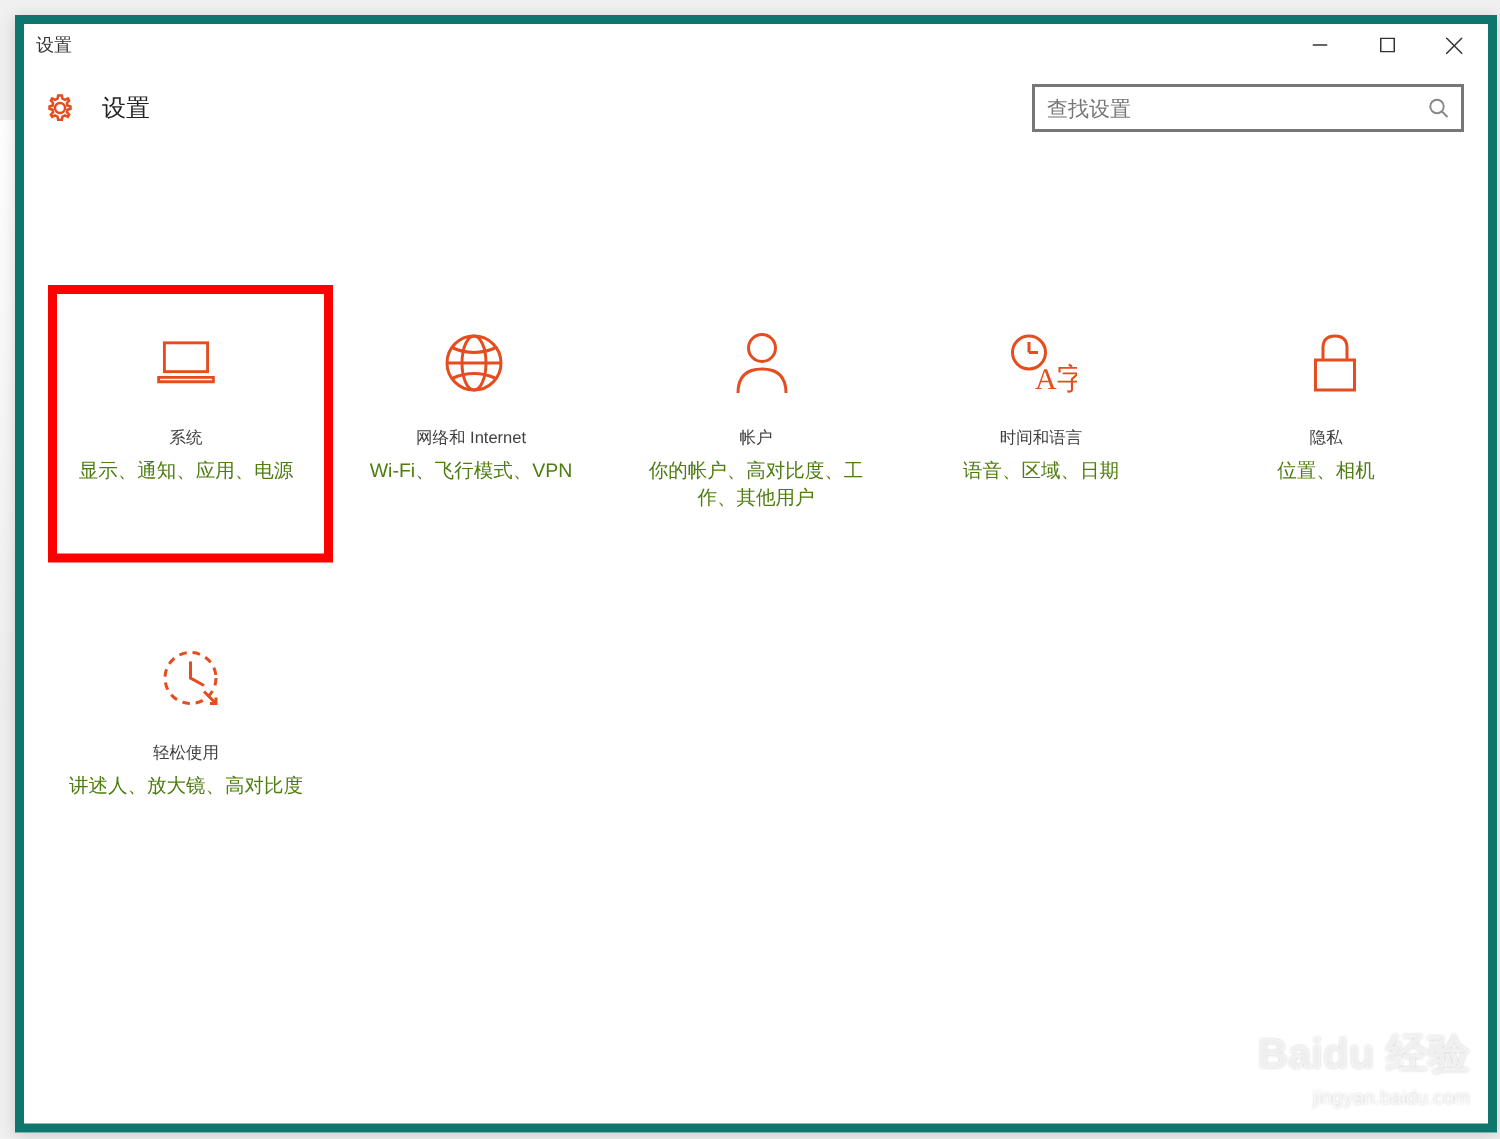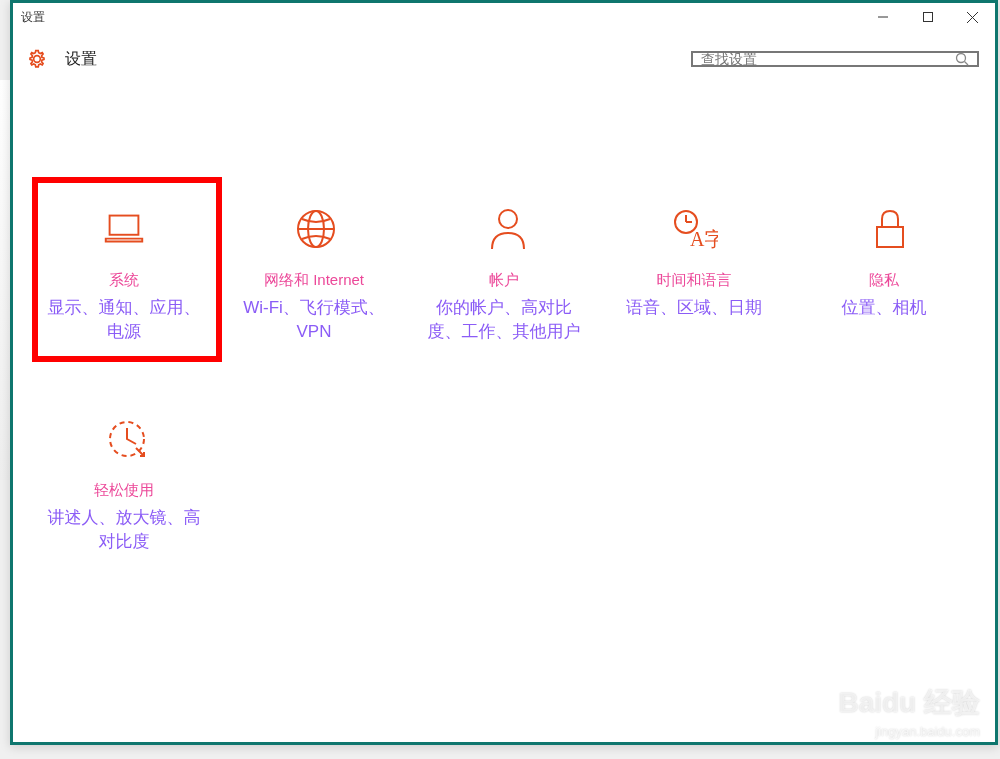--- a/index.html
+++ b/index.html
@@ -1,25 +1,25 @@
 <!DOCTYPE html>
 <html><head>
 <meta charset="utf-8">
 <style>
   * { box-sizing: border-box; margin: 0; padding: 0; }
   html, body { width: 1000px; height: 759px; font-family: "Microsoft YaHei", "Segoe UI", sans-serif; background: #f0f0f0; overflow: hidden; }
   
   .window {
     position: absolute;
     left: 10px;
-    top: 0;
+    top: 10px;
     width: 988px;
     height: 745px;
     background: #fff;
-    border: 3px solid #0f766e;
+    border: 6px solid #0f766e;
     box-shadow: 0 2px 10px rgba(0,0,0,0.15);
   }
   
   .titlebar {
     height: 28px;
     display: flex;
     align-items: center;
     padding-left: 8px;
     font-size: 12px;
     color: #333;
@@ -48,21 +48,21 @@
     height: 20px;
     margin-right: 18px;
   }
   .header-title {
     font-size: 16px;
     color: #222;
     flex: 1;
   }
   .search-box {
     width: 288px;
-    height: 16px;
+    height: 32px;
     border: 2px solid #777;
     display: flex;
     align-items: center;
     padding: 0 8px;
     margin-right: 2px;
   }
   .search-input {
     flex: 1;
     border: none;
     outline: none;
@@ -110,27 +110,27 @@
   .cat-icon {
     width: 48px;
     height: 48px;
     display: flex;
     align-items: center;
     justify-content: flex-end;
     margin-bottom: 18px;
     margin-top: 8px;
   }
   .cat-title {
-    font-size: 15px;
-    color: #ec4899;
+    font-size: 11px;
+    color: #404040;
     margin-bottom: 6px;
   }
   .cat-desc {
-    font-size: 17px;
-    color: #8b5cf6;
+    font-size: 13px;
+    color: #4d7c0f;
     line-height: 1.4;
     max-width: 170px;
   }
   
   svg { display: block; }
   .orange { stroke: #e54d1f; fill: none; stroke-width: 2; }
   .orange-fill { fill: #e54d1f; }
   
   .watermark {
     position: absolute;

